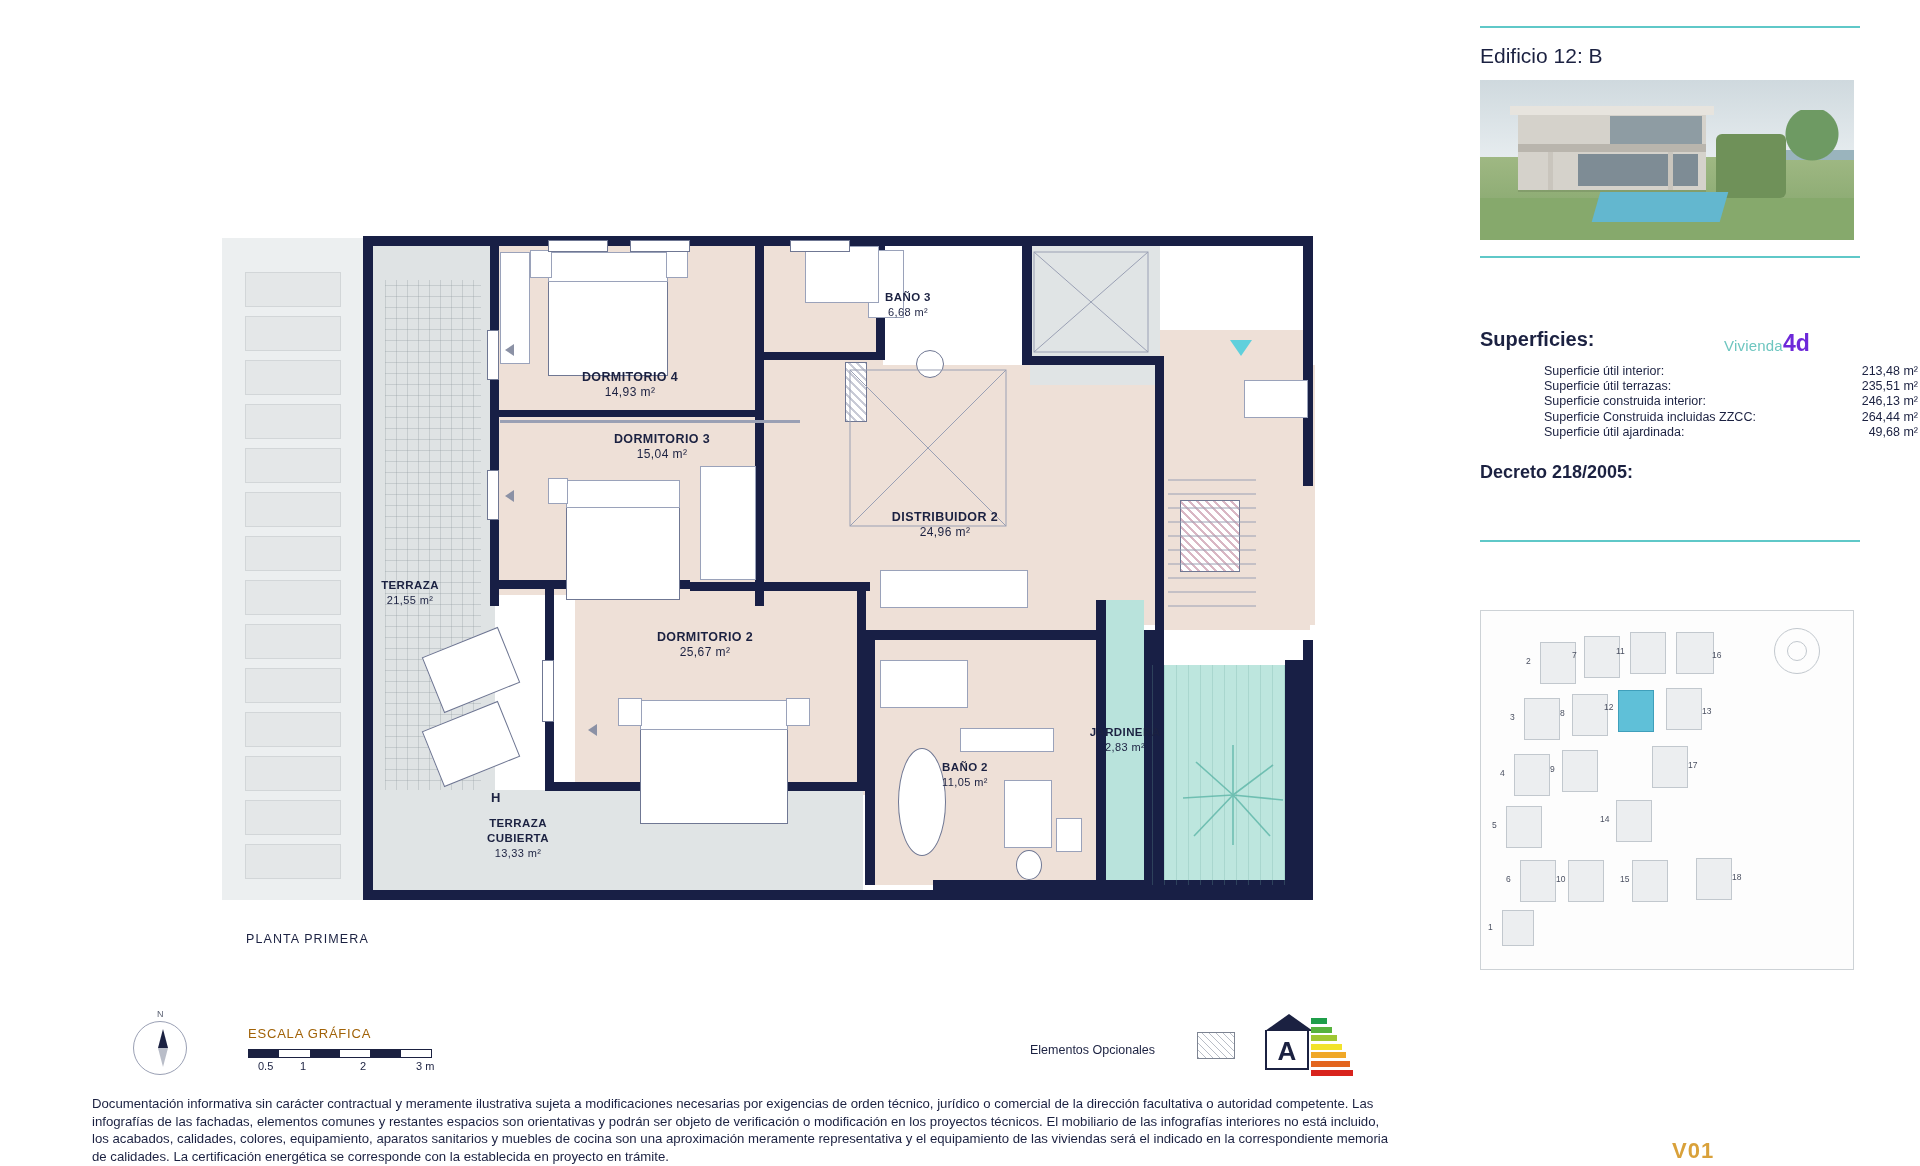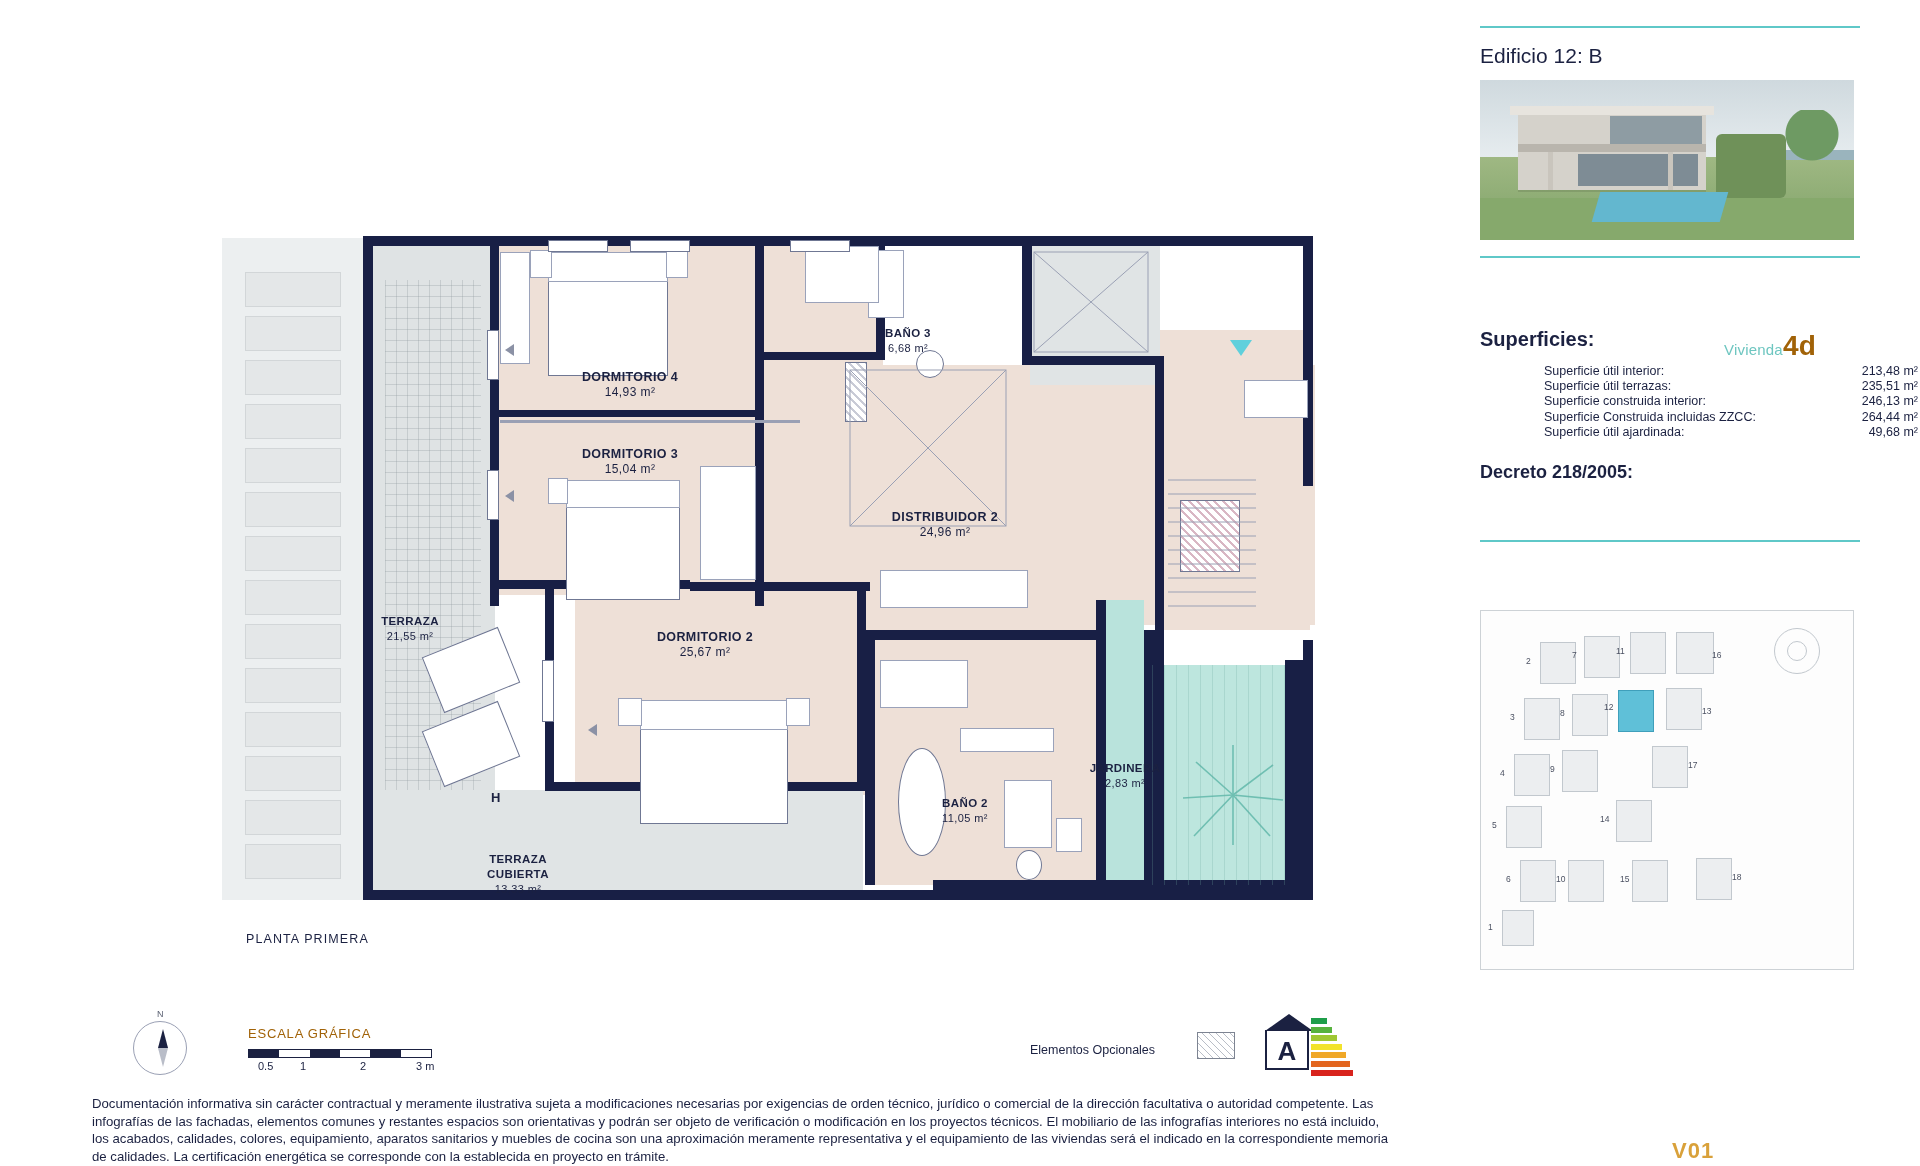--- a/index.html
+++ b/index.html
@@ -94,21 +94,21 @@
     letter-spacing: .4px;
     color: #1b2141;
     font-weight: 700;
     white-space: nowrap;
   }
   .label .m2 {
     display: block;
     font-weight: 400;
     font-size: 12px;
   }
-  .label.small { font-size: 11.5px; margin-top: 36px; }
+  .label.small { font-size: 11.5px; }
   .label.small .m2 { font-size: 11px; }
 
   .plan-caption {
     position: absolute;
     left: 246px; top: 932px;
     font-size: 12.5px;
     letter-spacing: 1.1px;
     color: #1b2141;
   }
 
@@ -318,21 +318,21 @@
     left: 1480px; top: 328px;
     font-size: 20px; font-weight: 700; color: #1b2141;
   }
   .viv-badge {
     position: absolute;
     left: 1724px; top: 330px;
     font-size: 15px; color: #6ec6c0;
     letter-spacing: .2px;
   }
   .viv-badge b {
-    font-size: 28px; font-weight: 700; color: #a16207;
+    font-size: 23px; font-weight: 700; color: #6d28d9;
   }
   .sup-list {
     position: absolute;
     left: 1544px; top: 364px;
     width: 374px;
     font-size: 12.5px;
     line-height: 15.2px;
     color: #1b2141;
   }
   .sup-list .row { display: flex; justify-content: space-between; }
@@ -567,21 +567,21 @@
         <line x1="55" y1="55" x2="5" y2="58"></line>
           <line x1="55" y1="55" x2="18" y2="22"></line>
       </g>
     </svg>
     <div style="position:absolute;left:1152px;top:665px;width:135px;height:220px;background:repeating-linear-gradient(90deg, rgba(110,170,160,.25) 0 1px, transparent 1px 12px);"></div>
 
     <div class="label" style="left:520px; top:370px; width:220px;">
       <span>DORMITORIO 4</span>
       <span class="m2">14,93 m²</span>
     </div>
-    <div class="label" style="left:520px; top:432px; width:220px;margin-top:15px;">
+    <div class="label" style="left:552px; top:432px; width:220px;">
       <span>DORMITORIO 3</span>
       <span class="m2">15,04 m²</span>
     </div>
     <div class="label" style="left:590px; top:630px; width:230px;">
       <span>DORMITORIO 2</span>
       <span class="m2">25,67 m²</span>
     </div>
     <div class="label small" style="left:838px; top:290px; width:140px;">
       <span>BAÑO 3</span>
       <span class="m2">6,68 m²</span>

